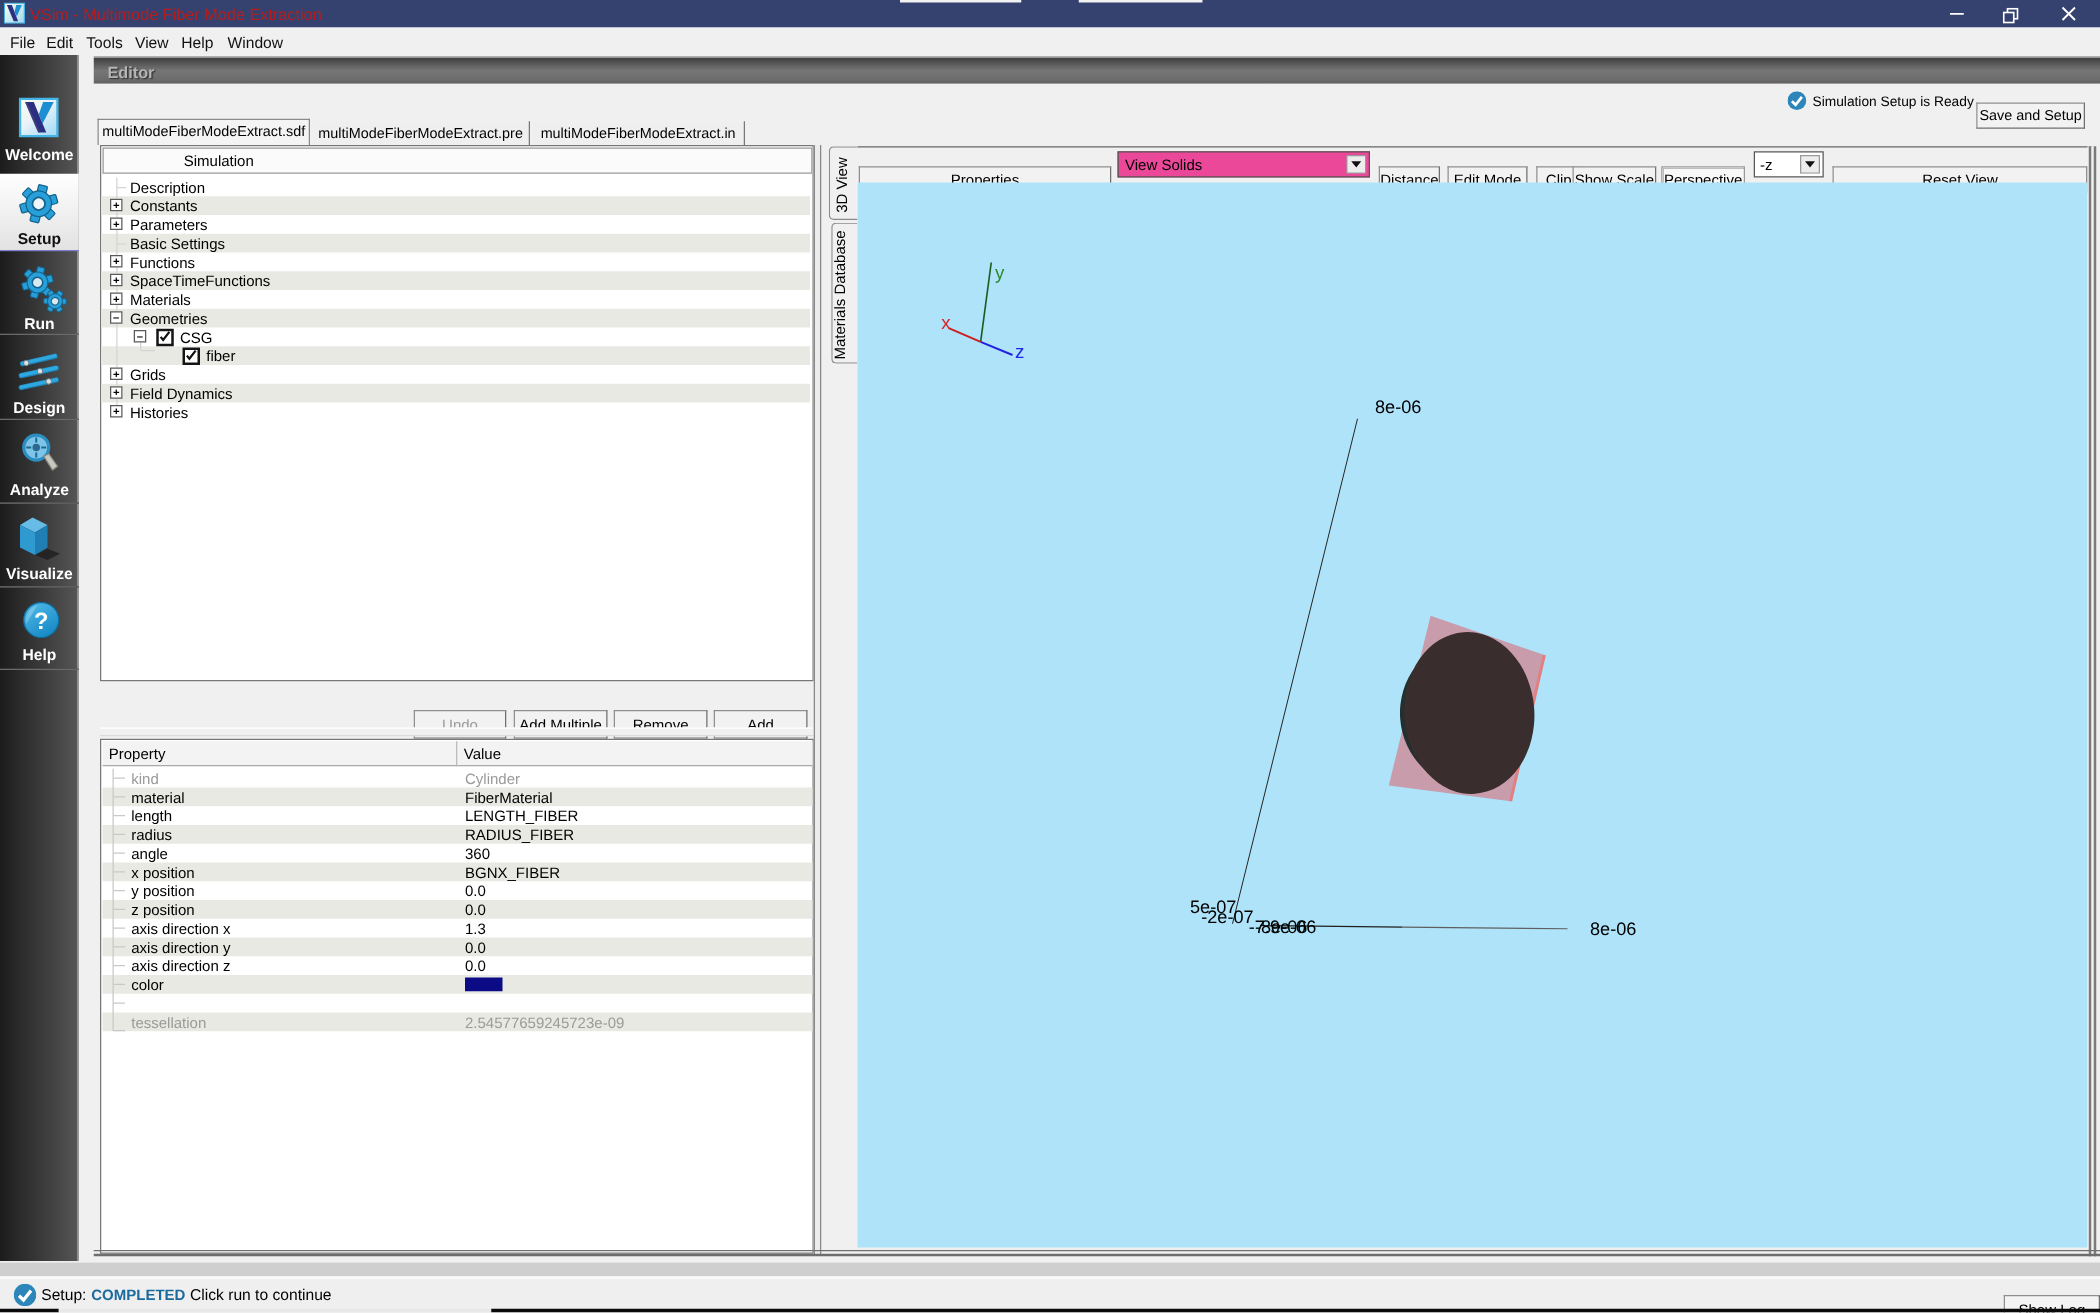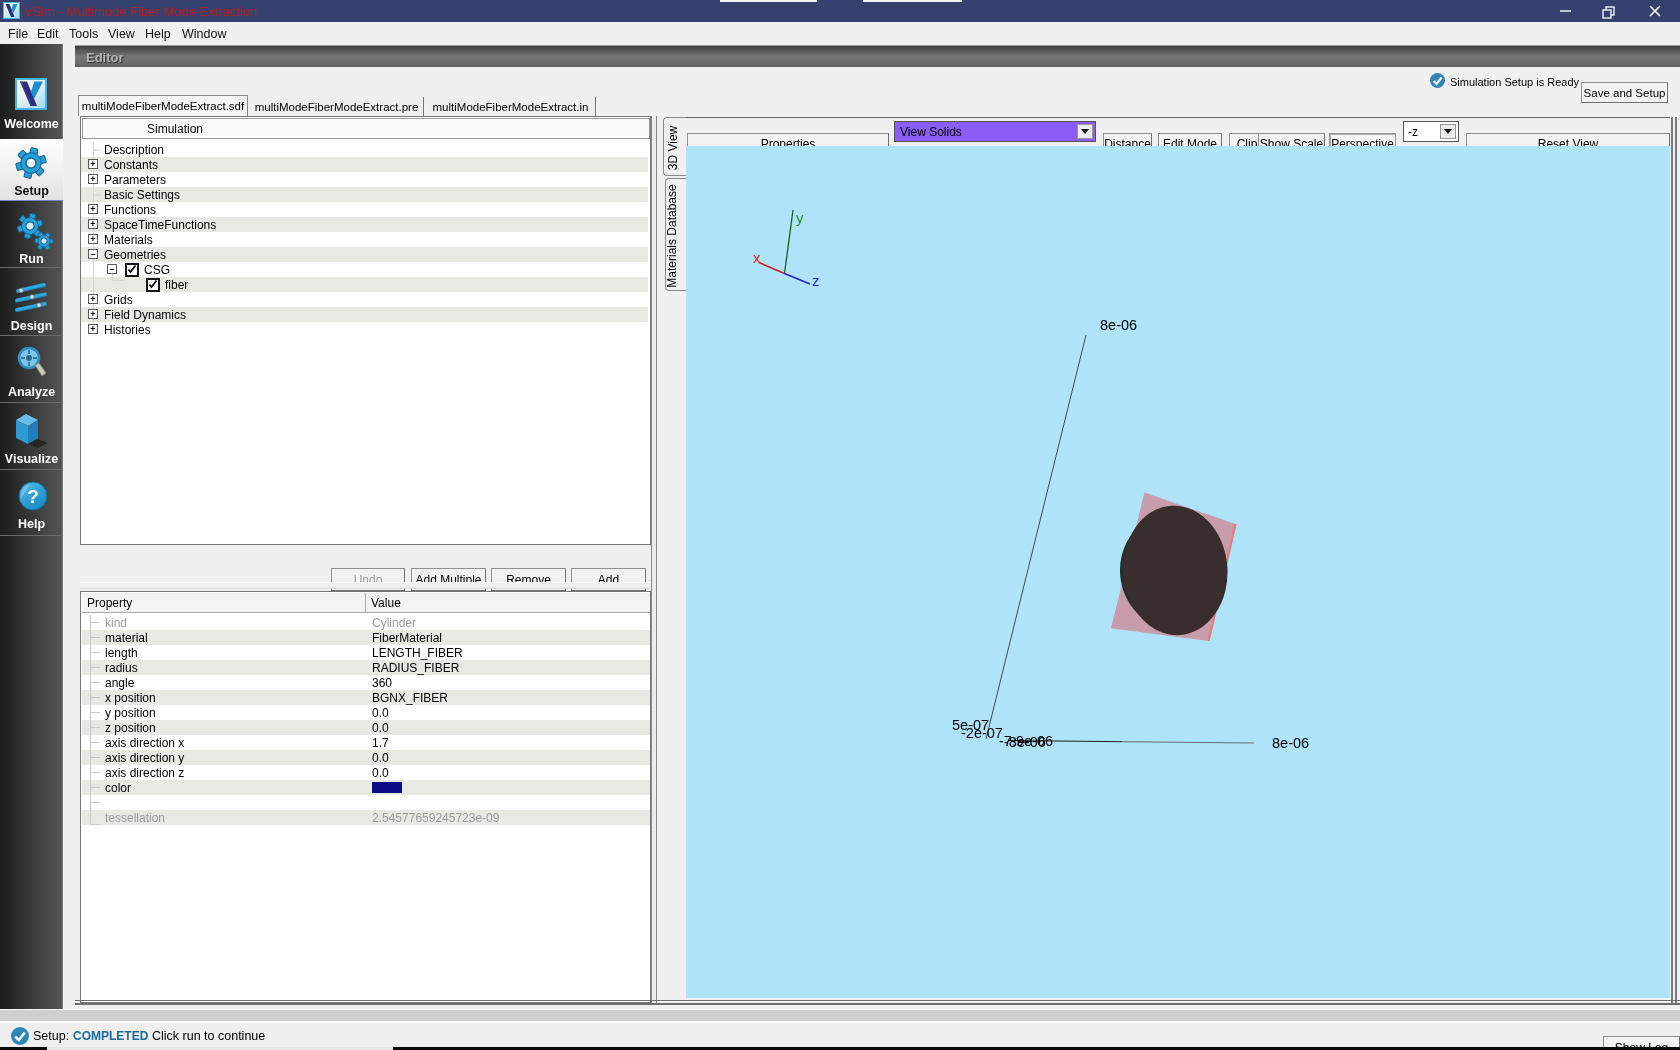--- a/index.html
+++ b/index.html
@@ -304,21 +304,21 @@
 <div class="prow" style="top:113px;">
       <span class="pname">y position</span>
       <span class="pval">0.0</span>
     </div>
 <div class="prow g" style="top:128px;">
       <span class="pname">z position</span>
       <span class="pval">0.0</span>
     </div>
 <div class="prow" style="top:143px;padding-left:12px;">
       <span class="pname">axis direction x</span>
-      <span class="pval">1.7</span>
+      <span class="pval">1.3</span>
     </div>
 <div class="prow g" style="top:158px;">
       <span class="pname">axis direction y</span>
       <span class="pval">0.0</span>
     </div>
 <div class="prow" style="top:173px;">
       <span class="pname">axis direction z</span>
       <span class="pval">0.0</span>
     </div>
 <div class="prow g" style="top:188px;">
@@ -353,21 +353,21 @@
 <div class="abs" style="left:651px;top:116px;width:6px;height:888px;background:#ececec;border-left:1px solid #888;border-right:1px solid #888;"></div>
 <div class="vtab" style="left:663px;top:117px;width:23px;height:59px;z-index:4;">
     <span style="left:-13px;top:23px;">3D View</span>
   </div>
 <div class="vtab" style="left:665px;top:178px;width:21px;height:113px;">
     <span style="left:-46px;top:50px;">Materials Database</span>
   </div>
 
 <div class="abs" style="left:686px;top:117px;width:988px;height:29px;background:#f0f0f0;border-top:1px solid #666;"></div>
 <div class="btn" style="left:687px;top:121px;width:202px;height:21px;padding-top:3px;">Properties</div>
-<div class="abs" style="left:894px;top:121px;width:202px;height:21px;background:#8b5cf6;border:1px solid #555;">
+<div class="abs" style="left:894px;top:121px;width:202px;height:21px;background:#ec4899;border:1px solid #555;">
   <span style="position:absolute;left:5px;top:3px;">View Solids</span>
   <svg style="position:absolute;right:2px;top:2px;" width="16" height="15">
       <rect x="0.5" y="0.5" width="15" height="14" fill="#ededed" stroke="#999"></rect>
       <polygon points="4,5 12,5 8,10" fill="#111"></polygon>
     </svg>
 </div>
 <div class="btn" style="left:1103px;top:121px;width:49px;height:21px;padding-top:3px;">Distance</div>
 <div class="btn" style="left:1158px;top:121px;width:64px;height:21px;padding-top:3px;">Edit Mode</div>
 <div class="btn" style="left:1229px;top:121px;width:36px;height:21px;padding-top:3px;">Clip</div>
 <div class="btn" style="left:1258px;top:121px;width:67px;height:21px;padding-top:3px;">Show Scale</div>

